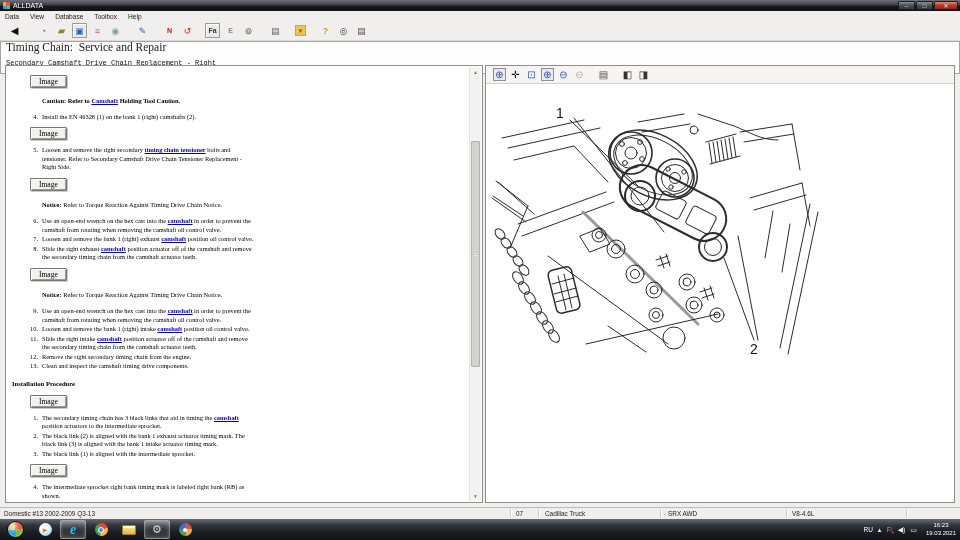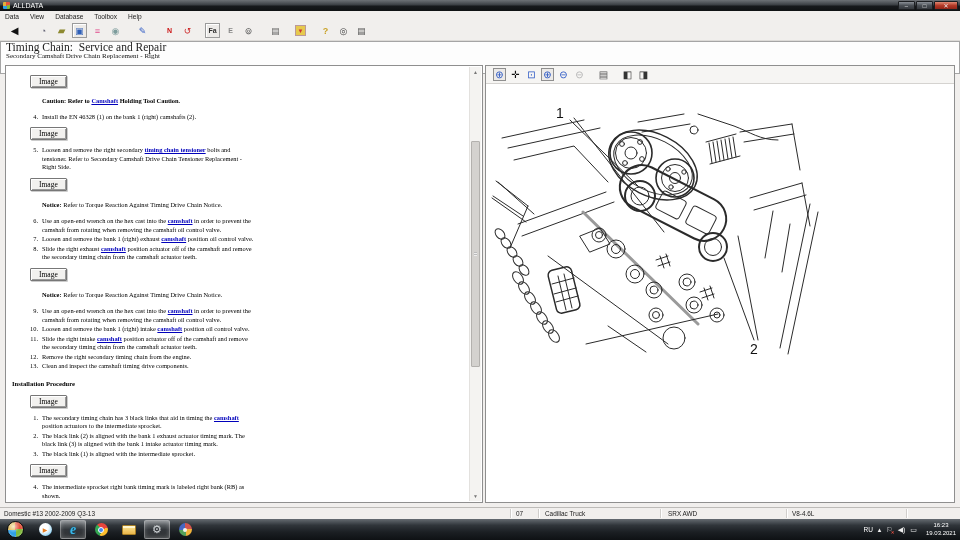--- a/index.html
+++ b/index.html
@@ -42,21 +42,21 @@
   .ic-printer{color:#666;margin-right:12px;}
   .ic-export{background:#e6c94d;color:#c33;font-size:6px;width:11px;height:11px;border:1px solid #b99;margin-right:12px;}
   .ic-key{color:#c9a227;font-weight:bold;}
   .ic-search{color:#444;}
   .ic-print-setup{color:#555;}
 
   
   .page-header{position:absolute;top:41px;left:0;right:0;height:33px;background:#fdfdfd;
                border:1px solid #a5a5a5;box-sizing:border-box;padding:0 0 0 5px;}
   .page-title{font-family:"Liberation Serif",serif;font-size:11.5px;color:#222;line-height:11px;white-space:pre;}
-  .page-subtitle{font-family:Liberation Serif, serif;font-size:7px;color:#111;line-height:7px;}
+  .page-subtitle{font-family:Liberation Mono, monospace;font-size:7px;color:#111;line-height:7px;margin-top:7px;}
 
   
   .main{position:absolute;top:60px;bottom:32px;left:0;right:0;display:flex;gap:2px;padding:5px;box-sizing:border-box;}
   .left-panel{width:478px;background:#fff;border:1px solid #8f8f8f;box-sizing:border-box;position:relative;overflow:hidden;}
   .right-panel{flex:1;background:#fff;border:1px solid #8f8f8f;box-sizing:border-box;position:relative;overflow:hidden;}
 
   
   .article{position:absolute;left:6px;top:3px;width:262px;font-family:"Liberation Serif",serif;
            font-size:6.4px;line-height:1.33;color:#000;}
   .img-btn{display:block;margin:6px 0 6px 18px;background:#f2f1ef;border:1px solid #777;

